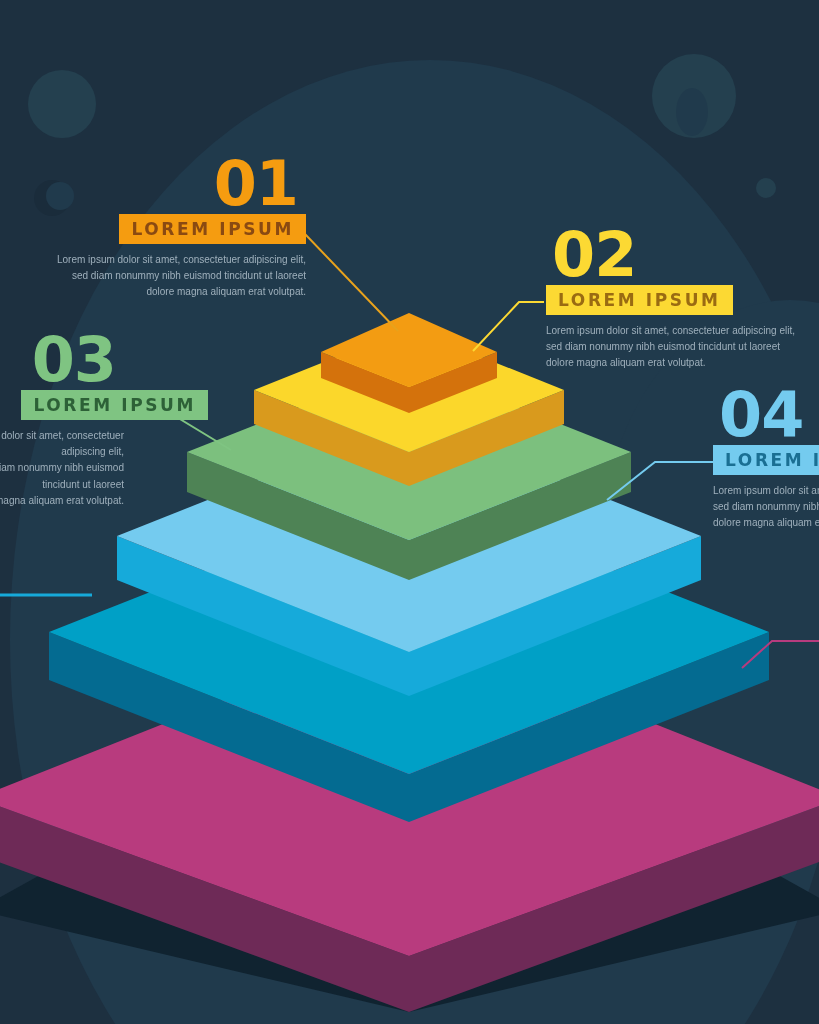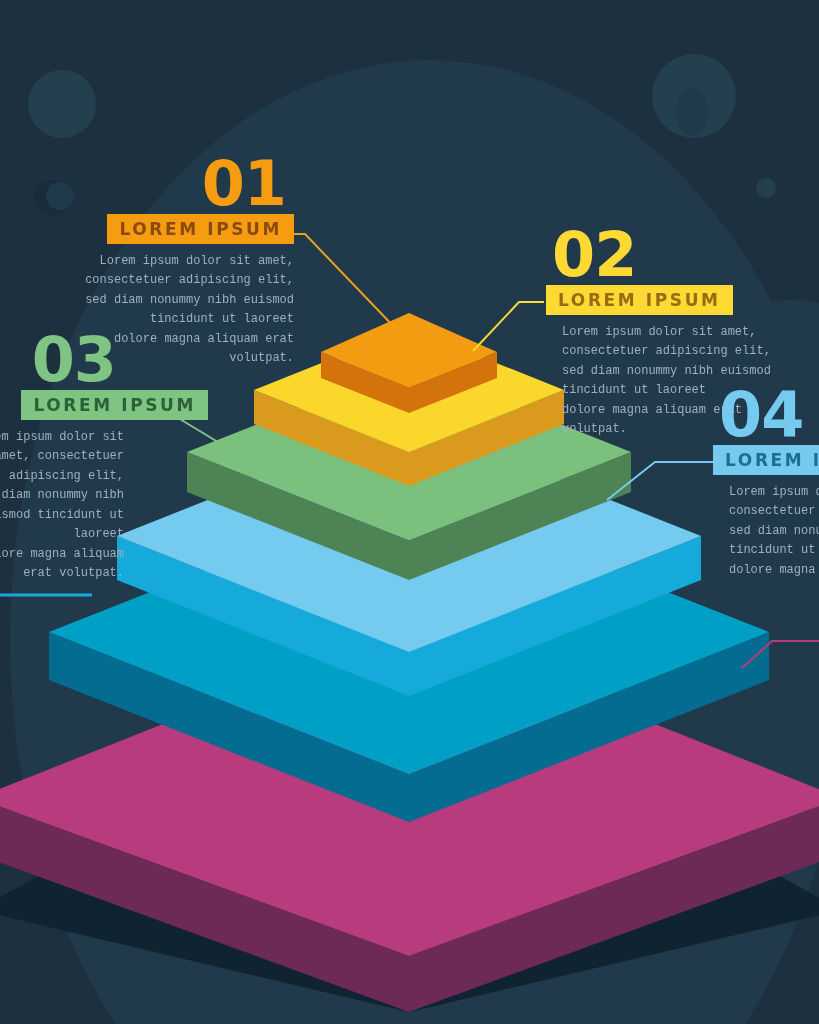--- a/index.html
+++ b/index.html
@@ -31,31 +31,30 @@
   .callout .bar {
     display:inline-block;
     font-weight:700;
     font-size:17px;
     letter-spacing:2.6px;
     padding:5px 12px 5px 12px;
     white-space:nowrap;
     font-family:"DejaVu Sans", sans-serif;
   }
   .callout .body {
-    font-size:12px;
+    font-size:10px;
     line-height:1.62;
     color:#9fb0bc;
     margin-top:8px;
     white-space:pre-line;
-    font-family:Liberation Mono, monospace;
-    margin-left:16px;
+    font-family:Liberation Sans, sans-serif;
   }
 
   
-  #callout-01 { left:4px; top:155px; width:290px; text-align:right; }
+  #callout-01 { left:16px; top:155px; width:290px; text-align:right; }
   #callout-01 .num { color:#f59c10; display:block; padding-right:8px; }
   #callout-01 .bar { background:#f59c10; color:#8a4a12; margin-top:2px; margin-right:0px; }
   #callout-01 .body { padding-left:40px; }
 
   
   #callout-02 { left:546px; top:226px; width:290px; text-align:left; }
   #callout-02 .num { color:#fcd933; display:block; padding-left:6px; }
   #callout-02 .bar { background:#fcd933; color:#9a6b12; margin-top:2px; }
   #callout-02 .body { padding-right:36px; }
 

